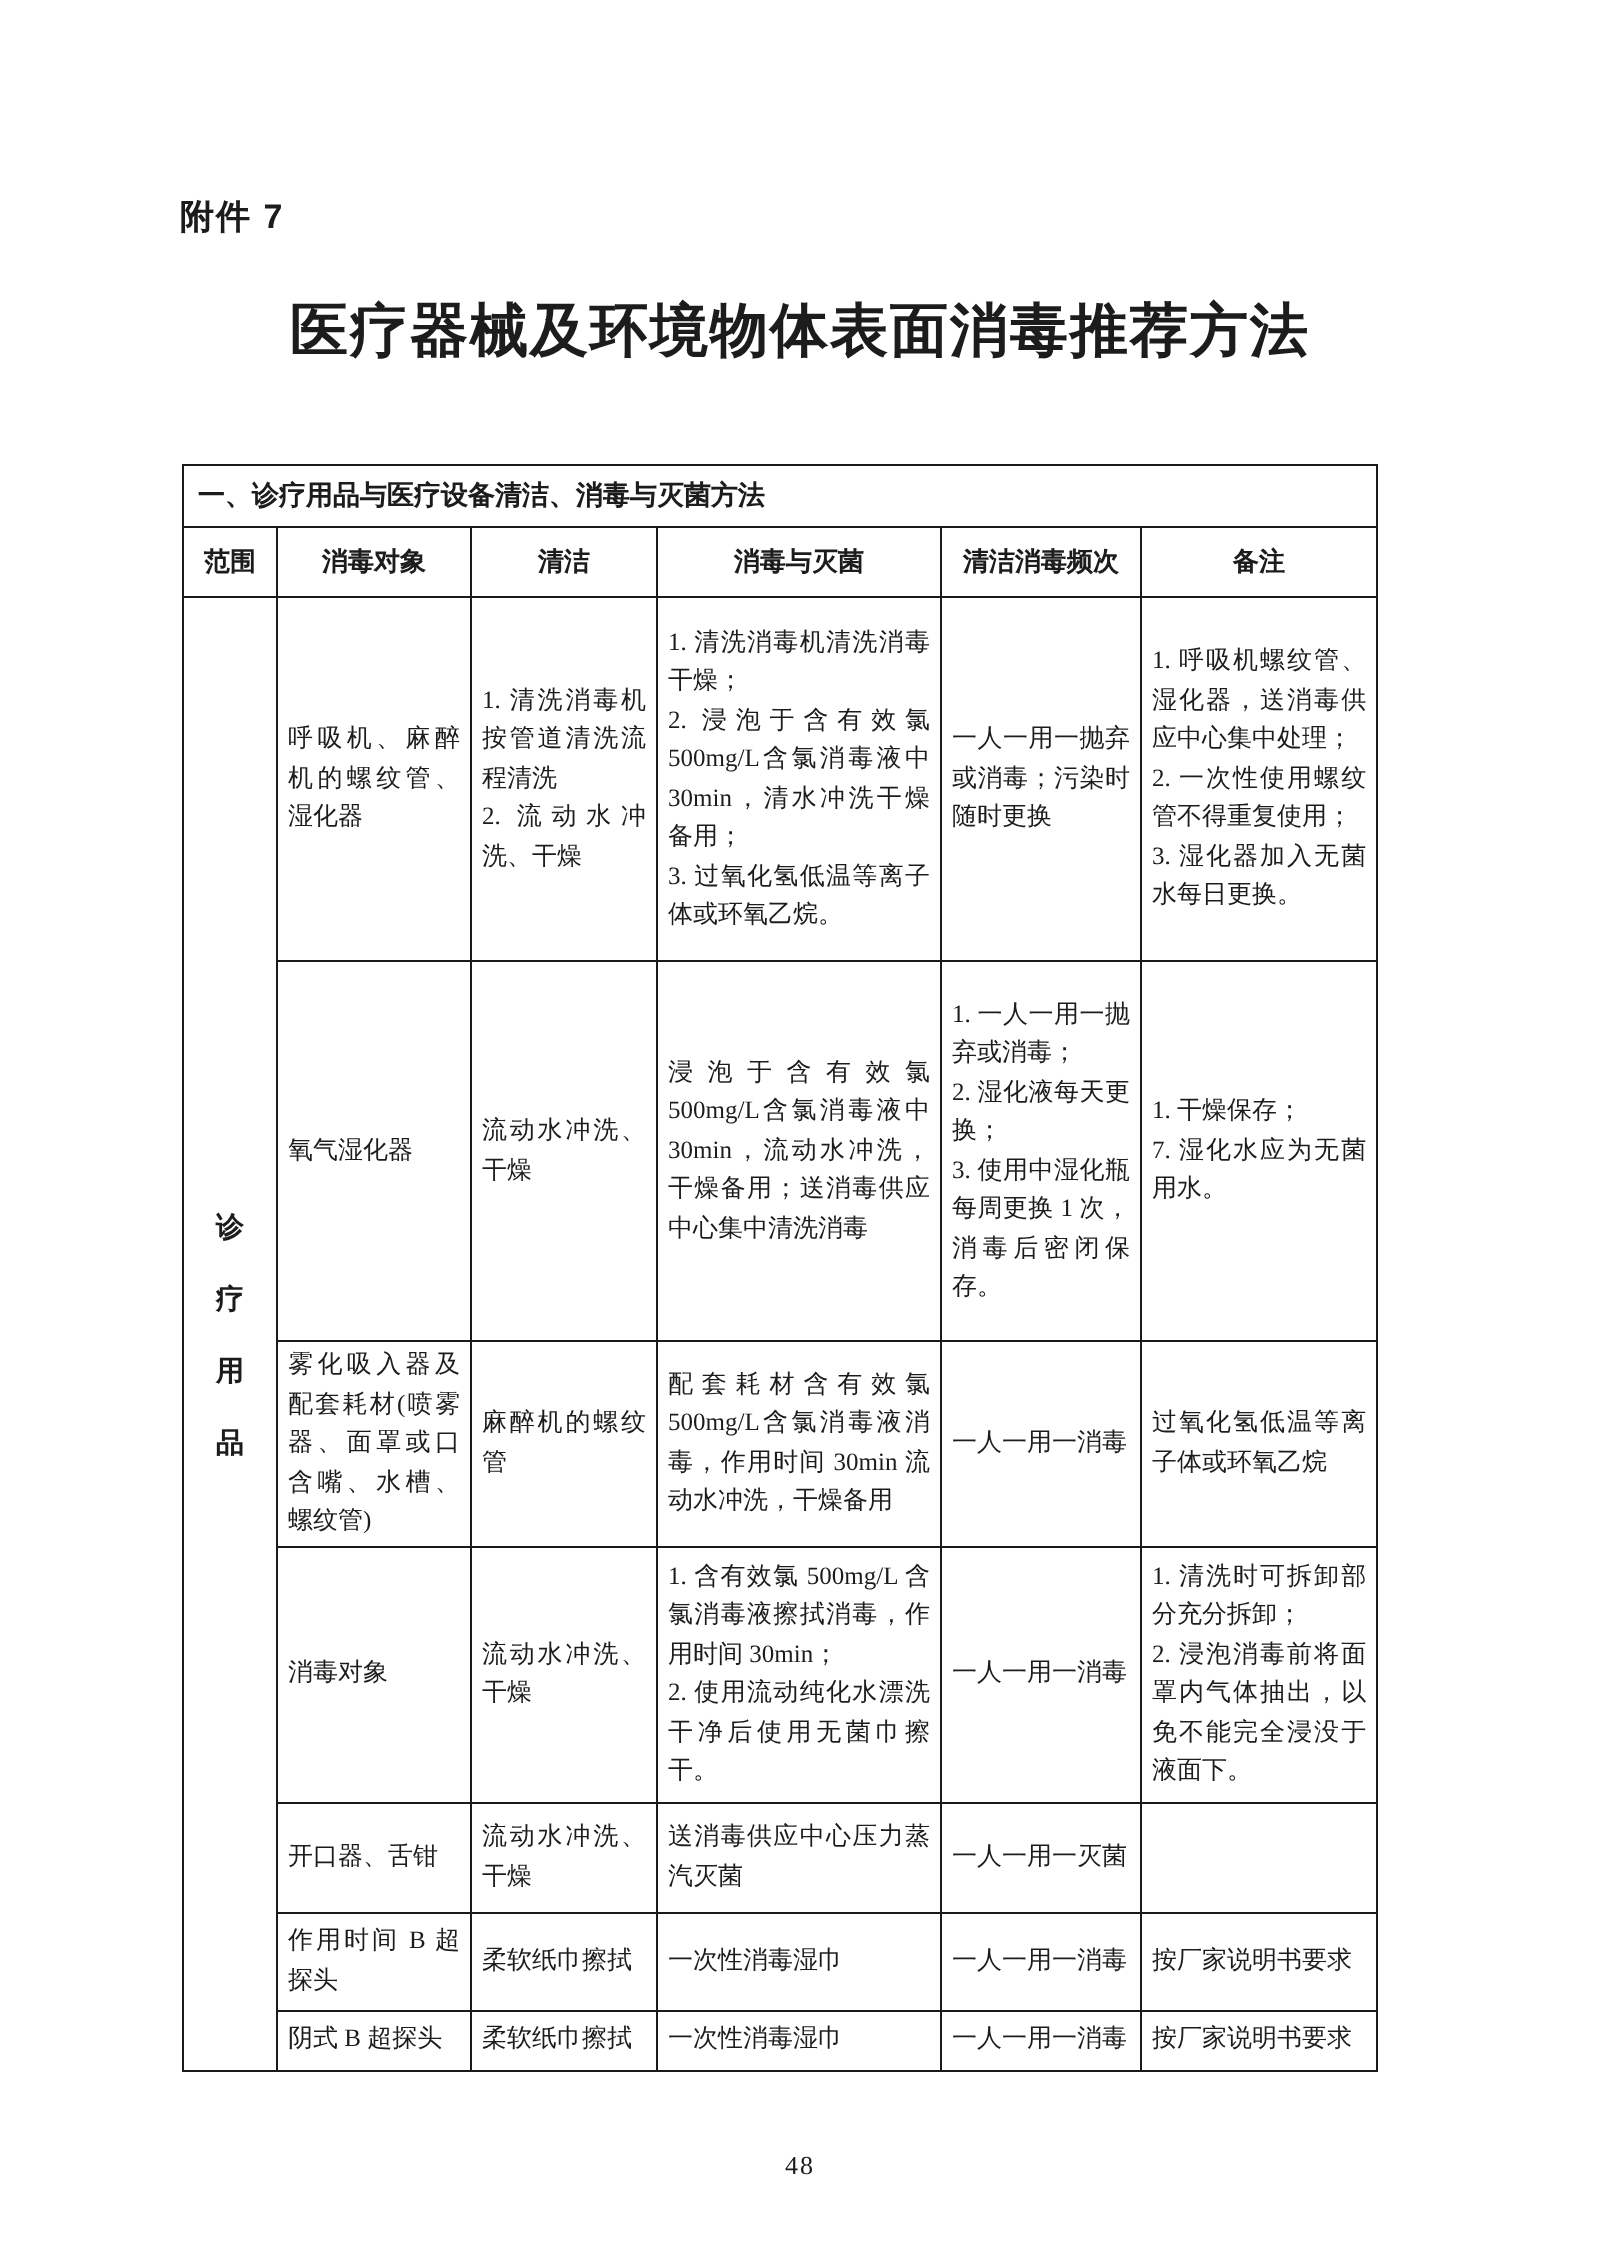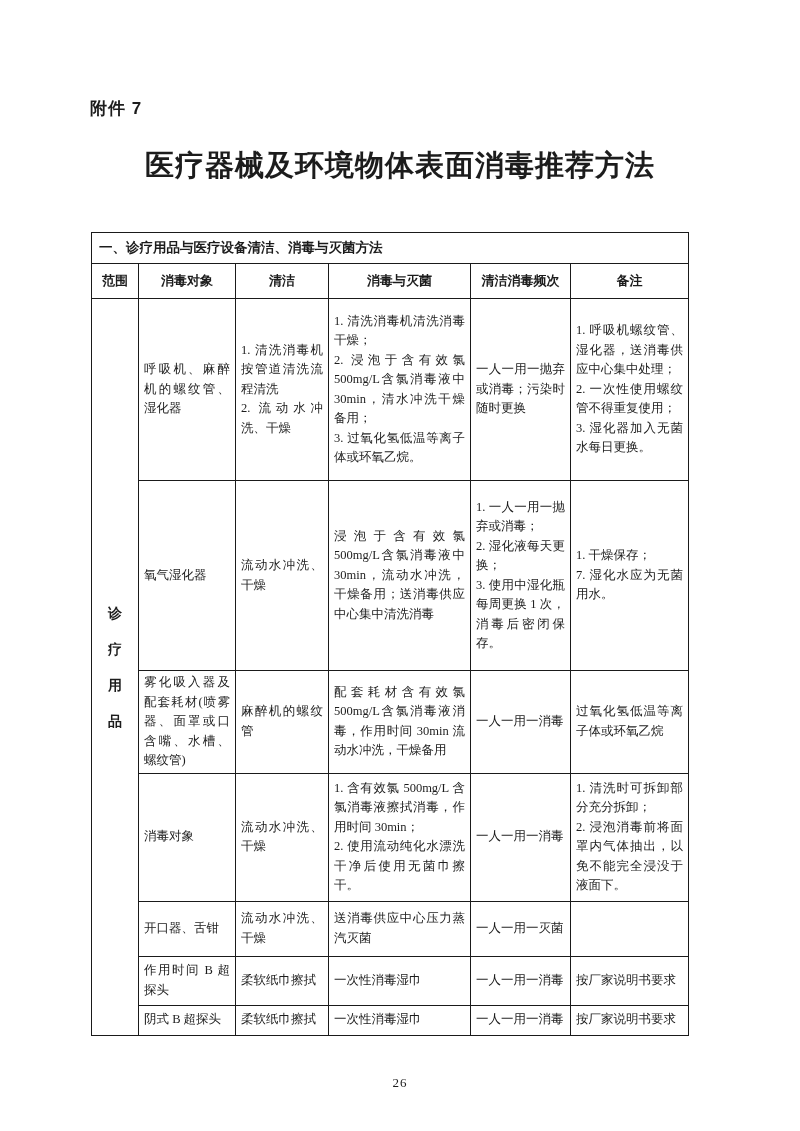--- a/index.html
+++ b/index.html
@@ -192,15 +192,15 @@
     <tr class="r7">
       <td>阴式 B 超探头</td>
       <td>柔软纸巾擦拭</td>
       <td>一次性消毒湿巾</td>
       <td>一人一用一消毒</td>
       <td>按厂家说明书要求</td>
     </tr>
   </tbody>
     </table>
 
-  <div class="page-number">26</div>
+  <div class="page-number">48</div>
 
 </div>
 
 </body></html>

